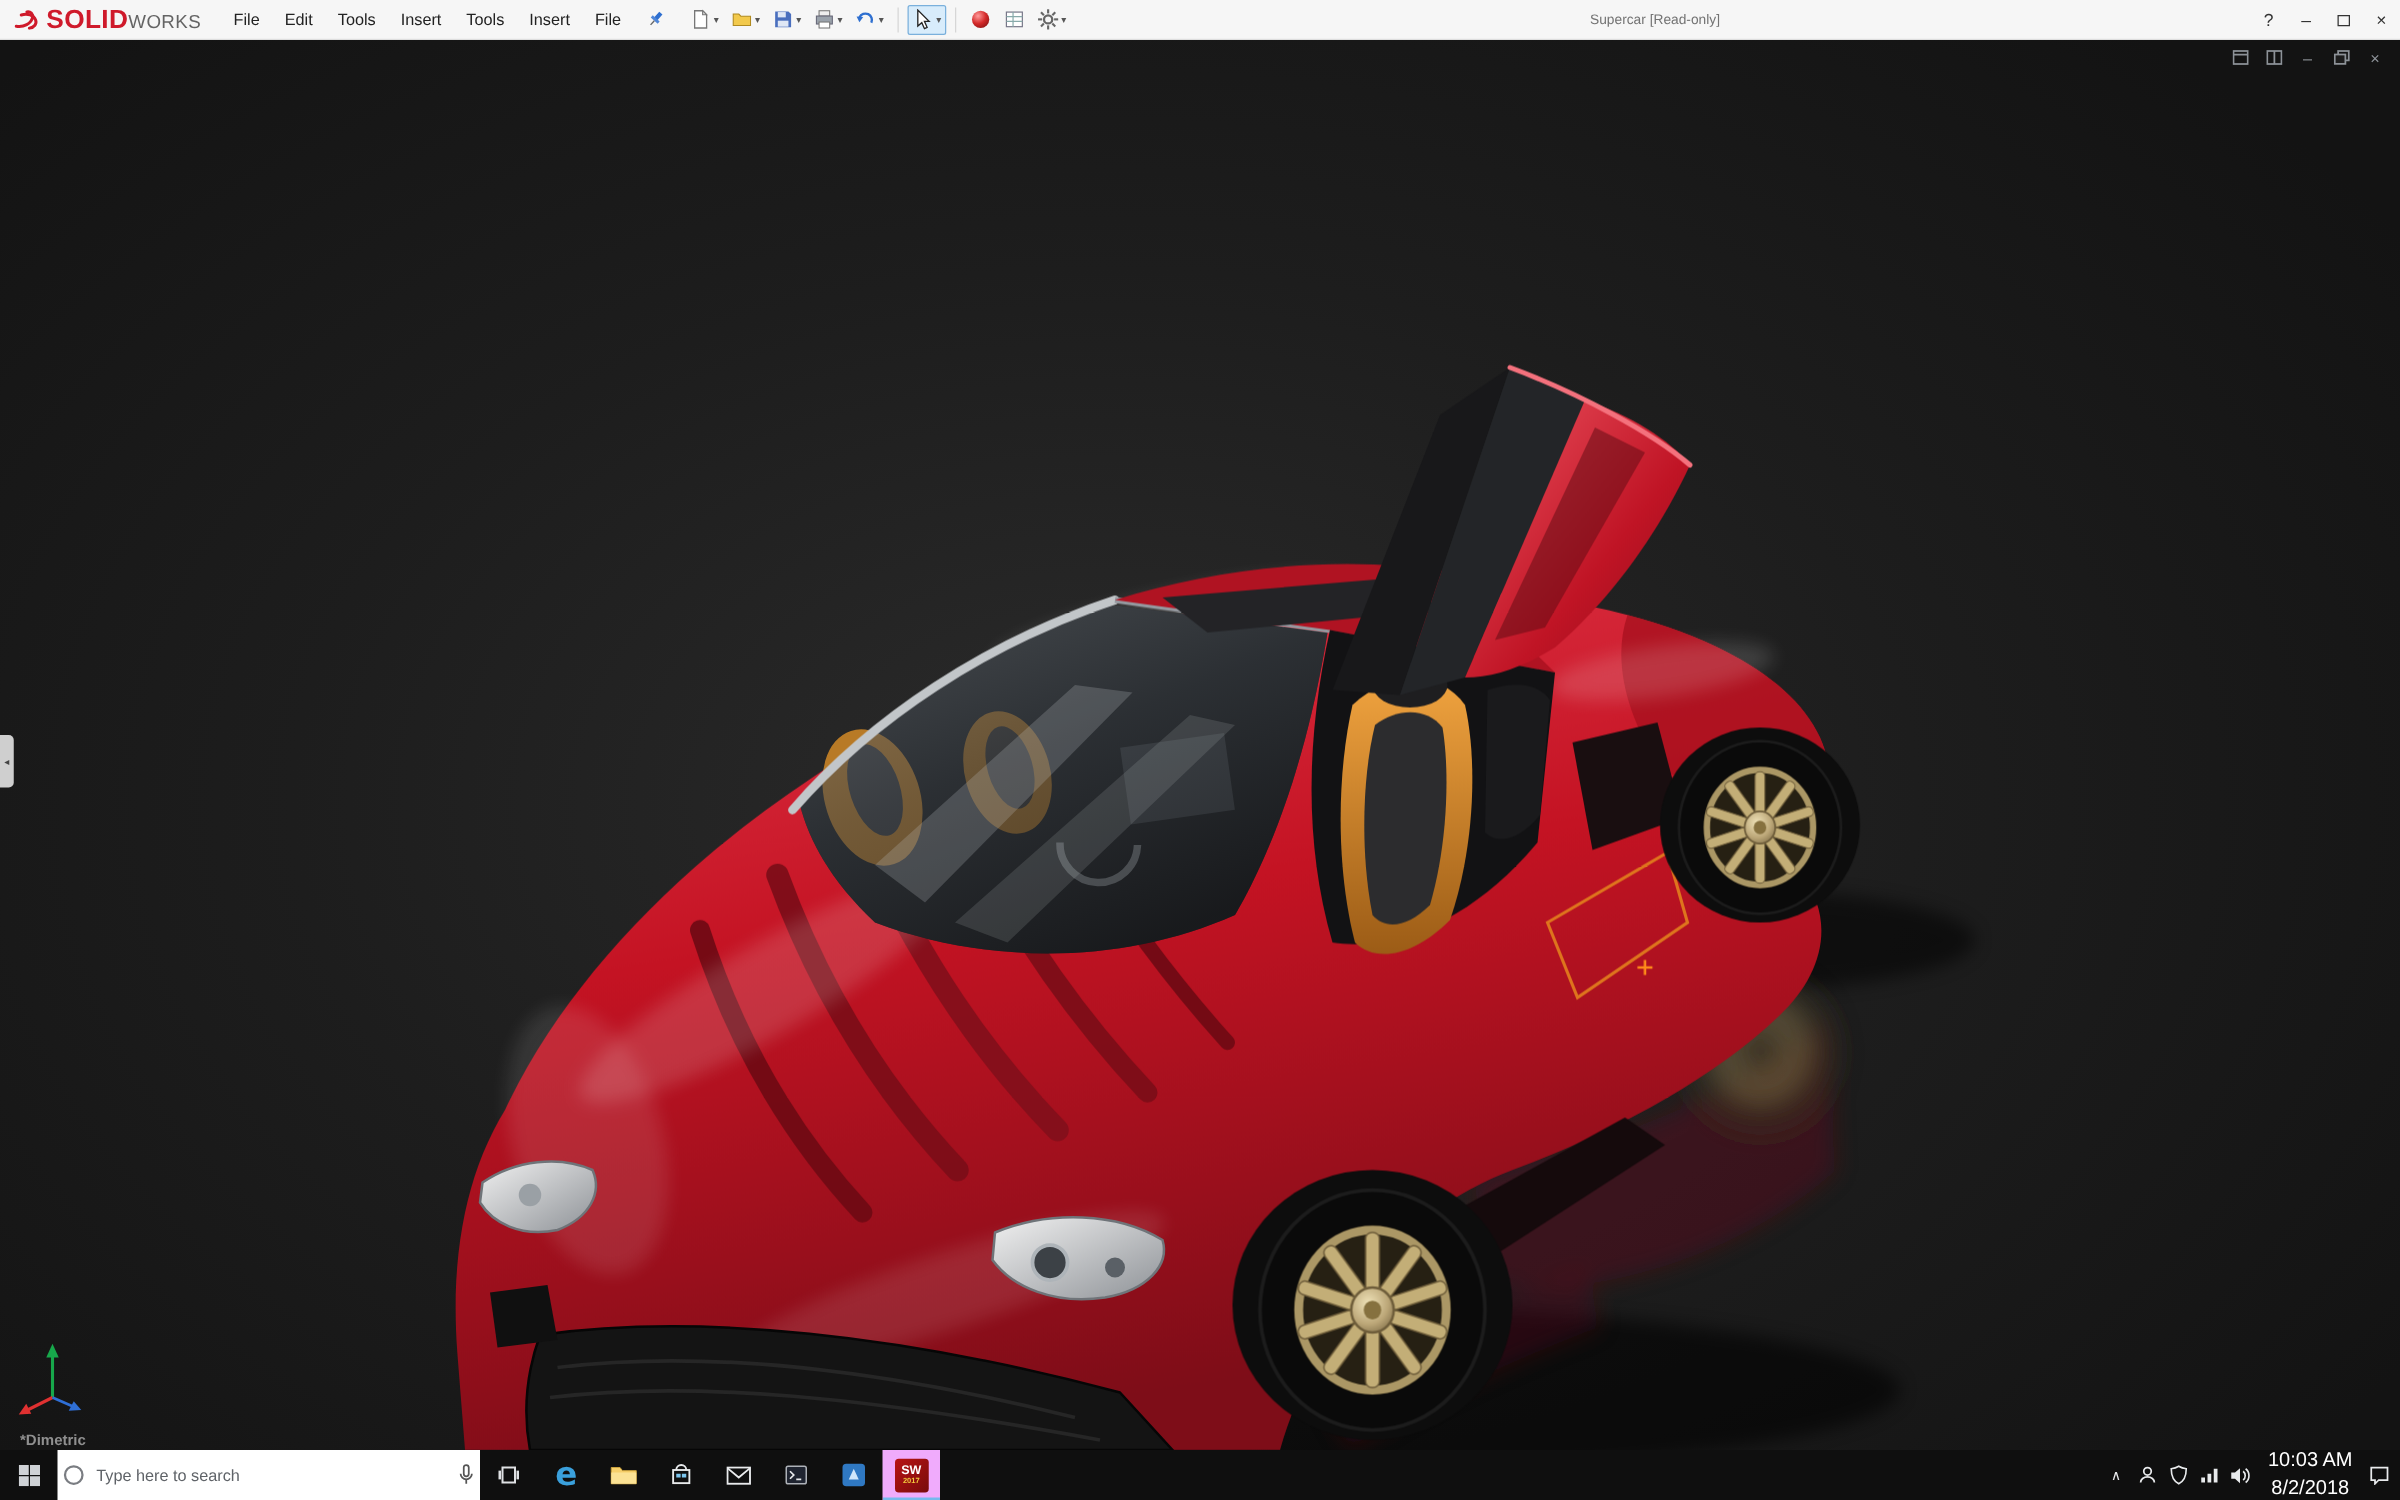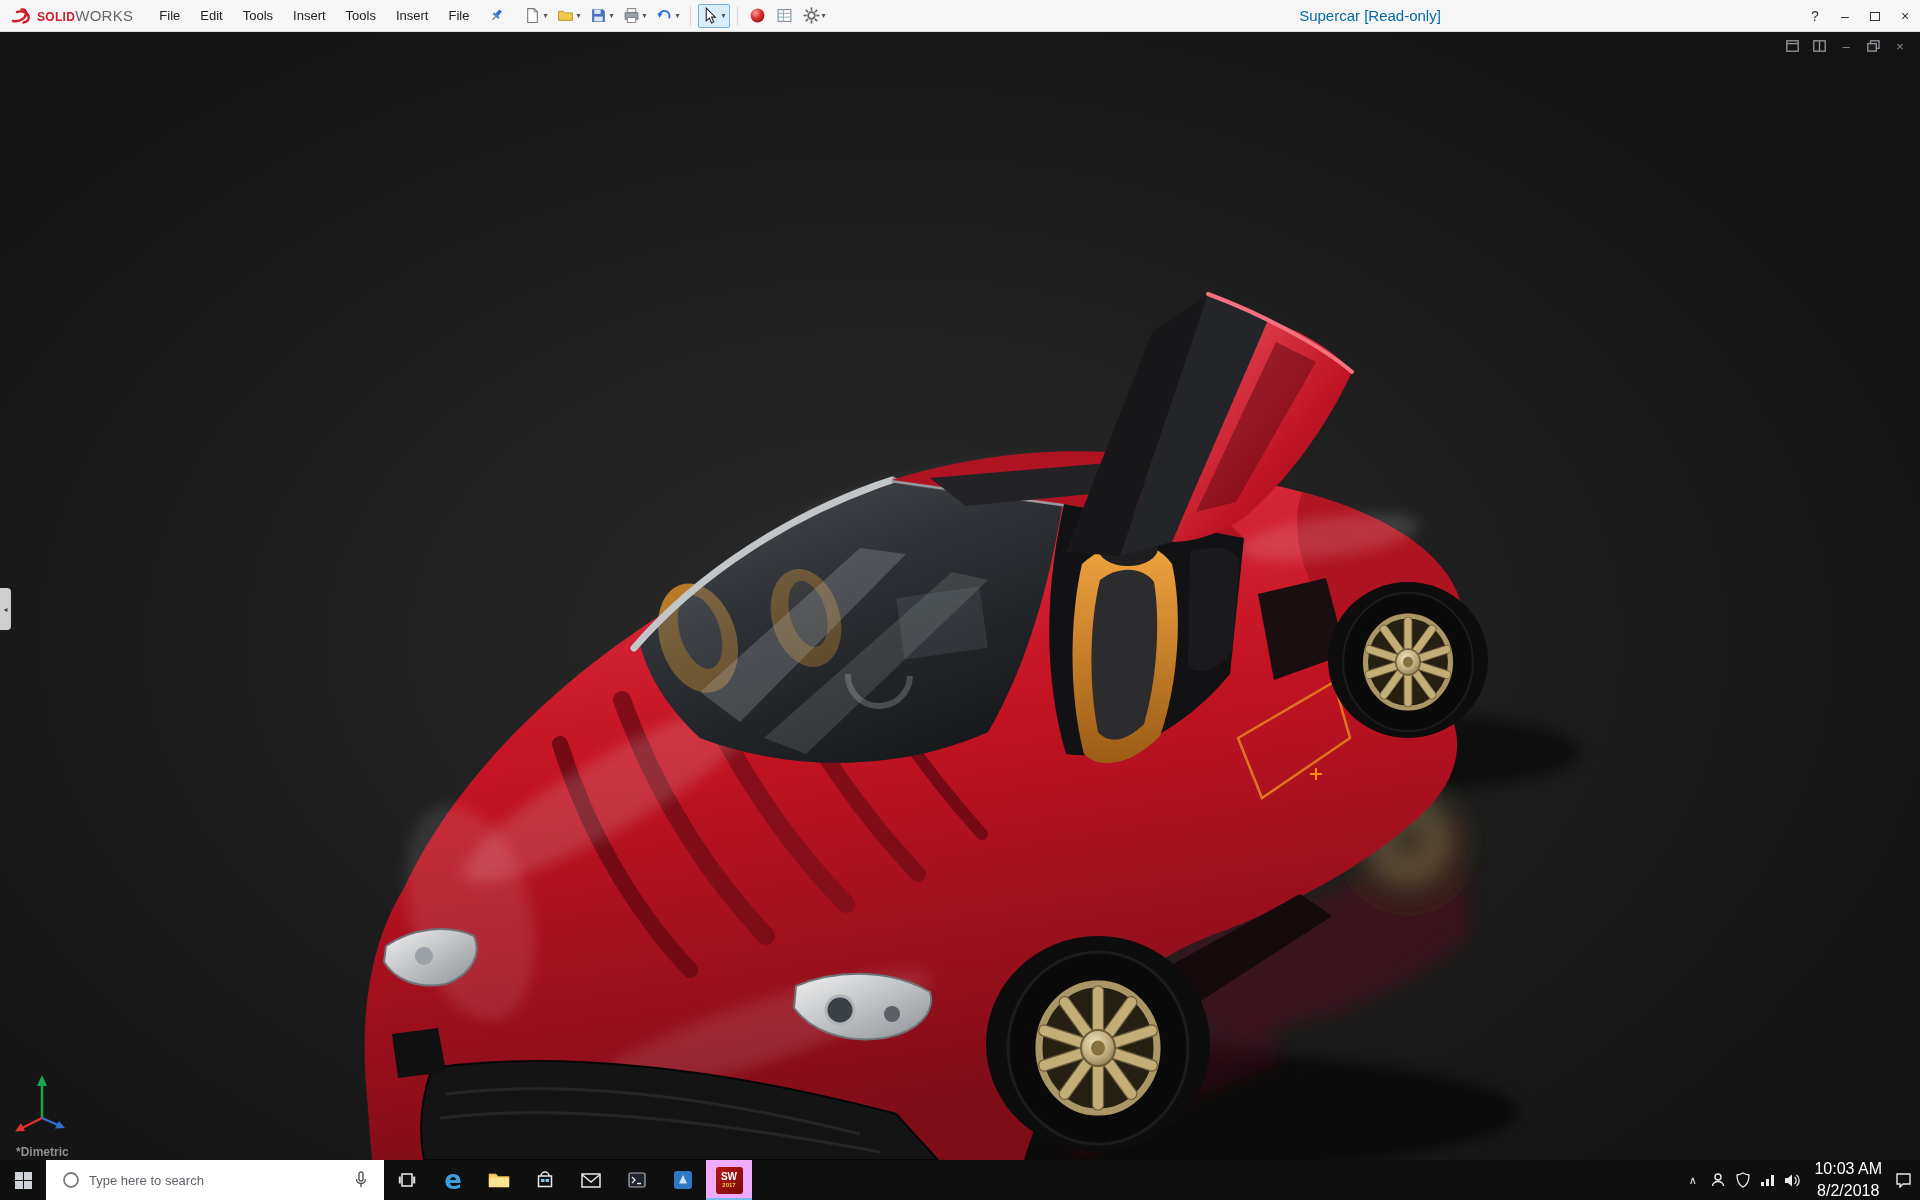--- a/index.html
+++ b/index.html
@@ -4,51 +4,51 @@
 <style>
   *{margin:0;padding:0;box-sizing:border-box;}
   html,body{width:1920px;height:1200px;overflow:hidden;background:#000;
     font-family:"Liberation Sans",sans-serif;cursor:default;-webkit-user-select:none;user-select:none;}
   .app{display:flex;flex-direction:column;width:1920px;height:1200px;}
 
   
   .menubar{height:32px;background:#f6f6f6;border-bottom:1px solid #dedede;
     display:flex;align-items:center;padding-left:10px;position:relative;z-index:5;}
   .logo{display:flex;align-items:center;gap:5px;margin-right:16px;}
-  .logo .solid{color:#cf1a2b;font-weight:bold;font-size:12px;letter-spacing:.3px;}
+  .logo .solid{color:#cf1a2b;font-weight:bold;font-size:21px;letter-spacing:.3px;}
   .logo .works{color:#404040;font-weight:400;font-size:15px;letter-spacing:.3px;opacity:.8;}
   .menus{display:flex;}
   .mi{font-size:13px;color:#222;padding:8px 10px;}
   .pin{margin:0 12px 0 10px;display:flex;}
   .toolbar{display:flex;align-items:center;gap:2px;margin-left:4px;}
   .tbtn{display:flex;align-items:center;padding:2px 3px;border:1px solid transparent;border-radius:2px;height:24px;}
   .tbtn.active{background:#d8ecfb;border-color:#7ab0dc;}
   .caret{font-size:8px;color:#555;margin-left:2px;}
   .tsep{width:1px;height:20px;background:#d6d6d6;margin:0 5px;}
-  .doc-title{position:absolute;left:1370px;transform:translateX(-50%);font-size:15px;color:#0369a1;white-space:nowrap;}
+  .doc-title{position:absolute;left:1324px;transform:translateX(-50%);font-size:11px;color:#737373;white-space:nowrap;}
   .win-ctrls{position:absolute;right:0;top:0;height:32px;display:flex;align-items:center;}
   .wbtn{width:30px;height:32px;display:flex;align-items:center;justify-content:center;font-size:14px;color:#333;}
   .maxbox{width:10px;height:9px;border:1.5px solid #333;display:inline-block;}
 
   
   .viewport{position:relative;flex:1;overflow:hidden;
     background:radial-gradient(ellipse 1250px 820px at 46% 54%, #2b2b2b 0%, #1d1d1d 52%, #131313 100%);}
   .scene{position:absolute;inset:0;}
   .doc-ctrls{position:absolute;top:6px;right:12px;display:flex;gap:11px;align-items:center;color:#8d9298;font-size:13px;}
   .dcbtn{display:flex;align-items:center;justify-content:center;width:16px;height:16px;}
   .left-tab{position:absolute;left:0;top:556px;width:11px;height:42px;background:#cfcfcf;
     border-radius:0 4px 4px 0;display:flex;align-items:center;justify-content:center;font-size:8px;color:#444;}
   .triad{position:absolute;left:12px;bottom:24px;}
   .view-label{position:absolute;left:16px;bottom:1px;font-size:12px;color:#8f8f8f;font-weight:bold;}
 
   
   .taskbar{height:40px;background:#0f0f0f;display:flex;align-items:stretch;}
   .tb-btn{width:46px;display:flex;align-items:center;justify-content:center;}
   .tb-btn.active{box-shadow:inset 0 -2px 0 #76b9ed;background:#f0abfc;}
-  .searchbox{width:338px;background:#ffffff;display:flex;align-items:center;padding:0 16px;gap:9px;}
+  .searchbox{width:338px;background:#ffffff;display:flex;align-items:center;padding:0 4px;gap:9px;}
   .searchbox input{flex:1;border:none;outline:none;font-size:13px;color:#333;background:transparent;
     font-family:"Liberation Sans",sans-serif;}
   .searchbox input::placeholder{color:#5f6368;}
   .edge-e{color:#3aa0dc;font-size:26px;font-weight:bold;font-family:"DejaVu Sans",sans-serif;line-height:1;}
   .sw-ico{width:27px;height:27px;background:linear-gradient(135deg,#b81414,#780b0b);border-radius:3px;
     display:flex;flex-direction:column;align-items:center;justify-content:center;color:#fff;
     font-size:10px;font-weight:bold;line-height:1;}
   .sw-ico .yr{font-size:6px;color:#f3c93c;}
   .tray{margin-left:auto;display:flex;align-items:center;padding-right:4px;}
   .tray-ico{width:25px;height:40px;display:flex;align-items:center;justify-content:center;}

